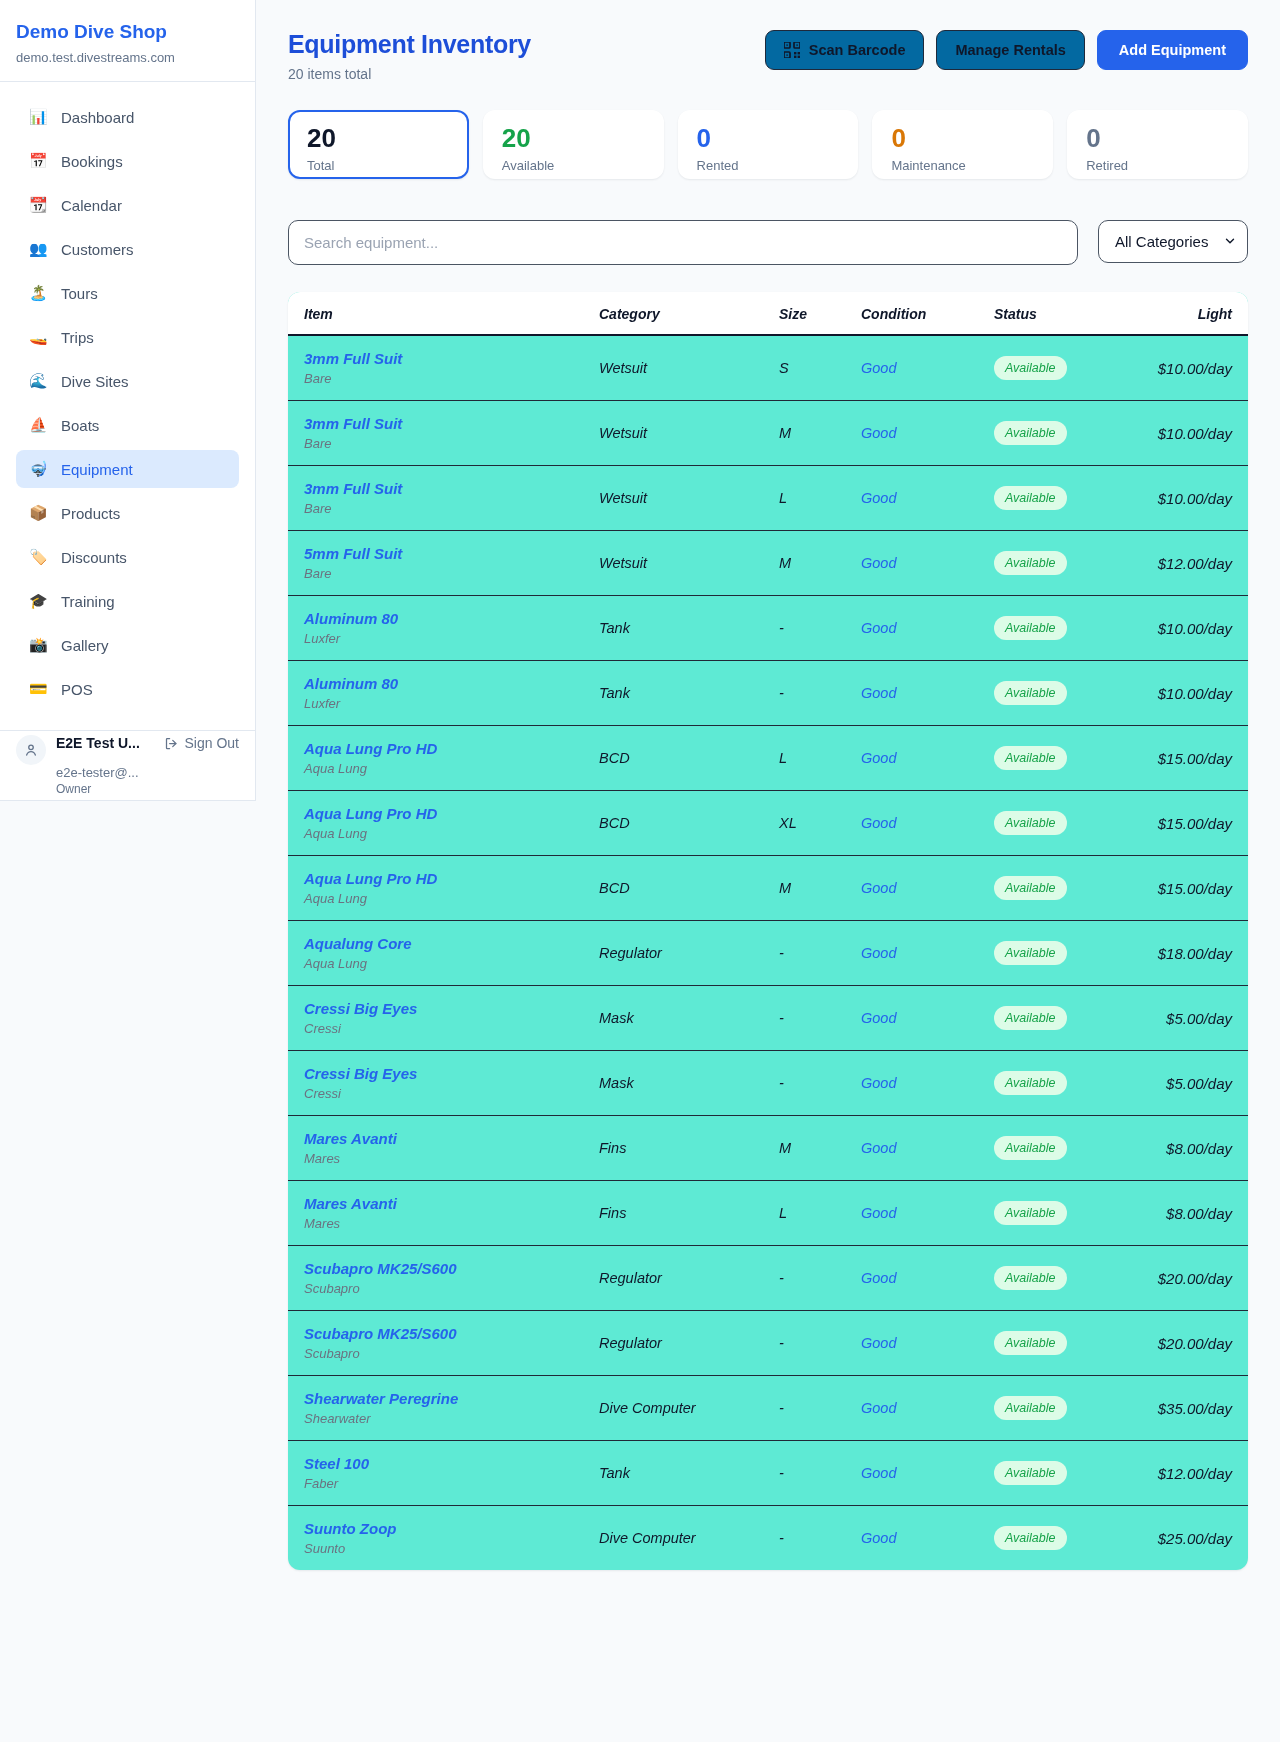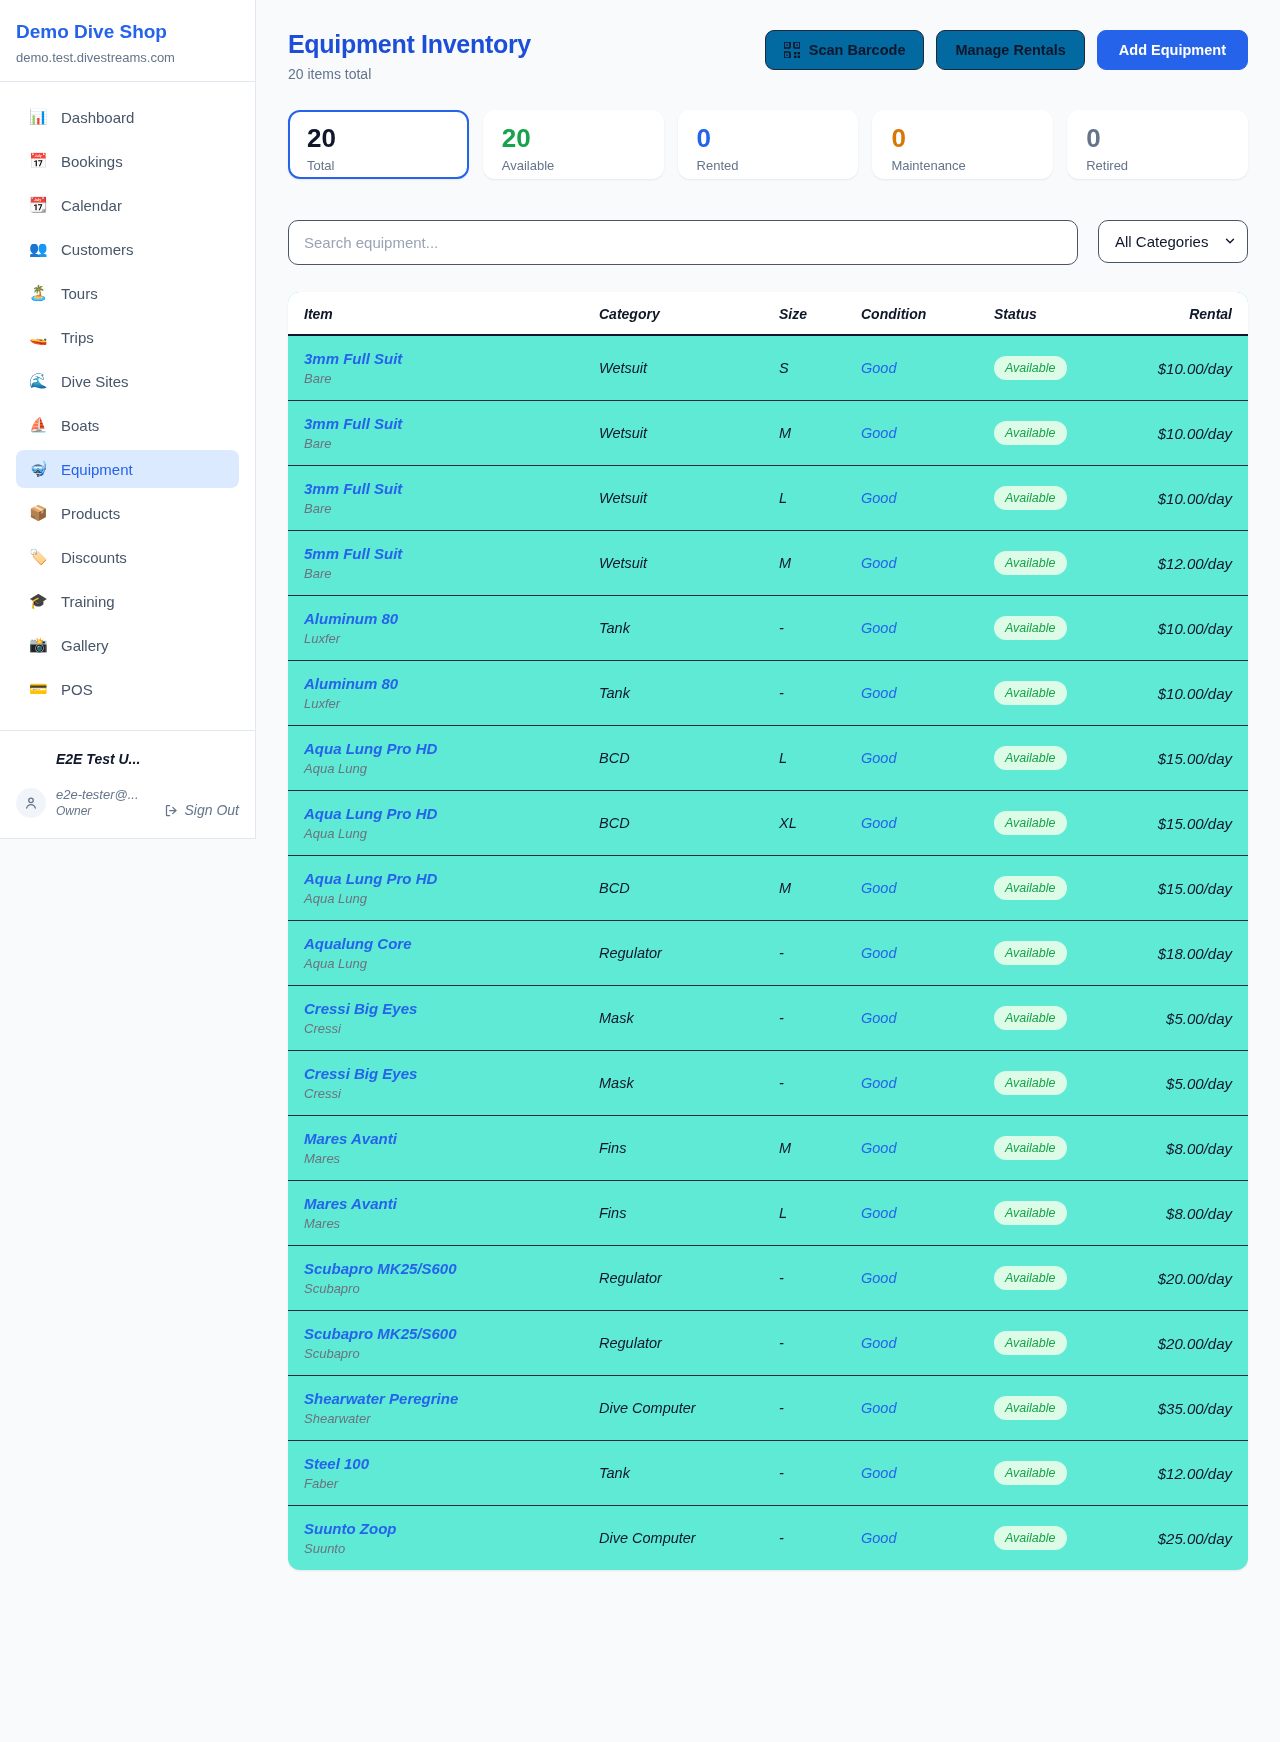--- a/index.html
+++ b/index.html
@@ -28,31 +28,31 @@
     display: flex; align-items: center;
     height: 38px; margin-bottom: 6px;
     padding: 0 13px; border-radius: 8px;
     font-size: 15px; color: #475569; cursor: pointer;
   }
   .nav-item .icon { width: 20px; margin-right: 12px; font-size: 15px; text-align:center; }
   .nav-item.active { background: #dbeafe; color: #2563eb; font-weight: 500; }
   .side-footer {
     border-top: 1px solid #e2e8f0;
     margin-top: 6px;
-    padding: 20px 16px;
-    display: flex; align-items: flex-end; font-style: italic;
+    padding: 4px 16px;
+    display: flex; align-items: flex-start;
   }
   .avatar {
     width: 30px; height: 30px; border-radius: 50%;
     background: #f1f5f9; display:flex; align-items:center; justify-content:center;
     flex-shrink: 0;
   }
   .user-block { margin-left: 10px; min-width:0; flex:1; }
   .user-name { font-size: 14px; font-weight: bold; color:#0f172a; white-space:nowrap; overflow:hidden; }
-  .user-email { font-size: 13px; color:#64748b; margin-top:20px; white-space:nowrap; overflow:hidden; }
+  .user-email { font-size: 13px; color:#64748b; margin-top:14px; white-space:nowrap; overflow:hidden; }
   .user-role { font-size: 12px; color:#64748b; margin-top:2px; }
   .signout { display:flex; align-items:center; gap:6px; color:#64748b; font-size:14px; cursor:pointer; white-space:nowrap; }
   
   .main { flex: 1; padding: 30px 32px 0; }
   .page-header { display: flex; justify-content: space-between; align-items: flex-start; }
   .page-title { font-size: 25px; font-weight: 800; color: #1d4ed8; letter-spacing:-.3px; }
   .page-subtitle { font-size: 14px; color: #64748b; margin-top: 7px; }
   .header-actions { display: flex; gap: 12px; align-items: center; }
   .btn {
     height: 40px; border-radius: 9px; font-size: 14.5px; font-weight: 600;
@@ -299,21 +299,21 @@
           <col style="width:150px">
           <col style="width:120px">
       </colgroup>
       <thead>
         <tr>
           <th>Item</th>
           <th>Category</th>
           <th>Size</th>
           <th>Condition</th>
           <th>Status</th>
-          <th class="col-rental">Rental</th>
+          <th class="col-rental">Light</th>
         </tr>
       </thead>
       <tbody>
 
           <tr>
             <td>
               <div class="item-name">3mm Full Suit</div>
               <div class="item-brand">Bare</div>
             </td>
             <td class="cell-plain">Wetsuit</td>

